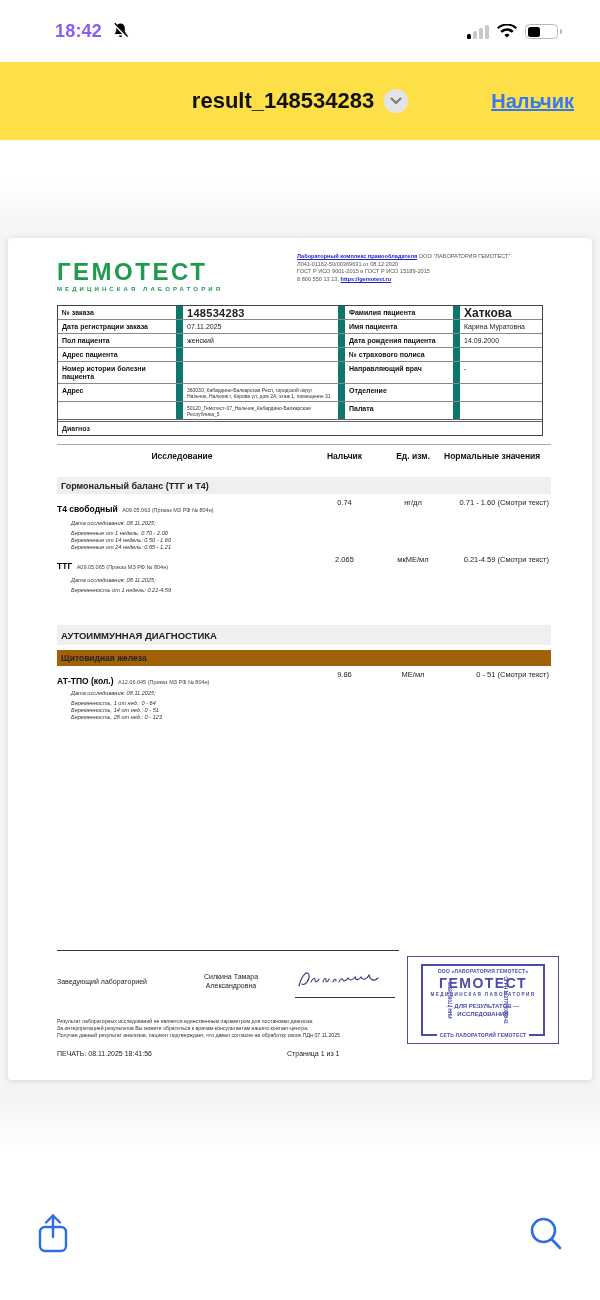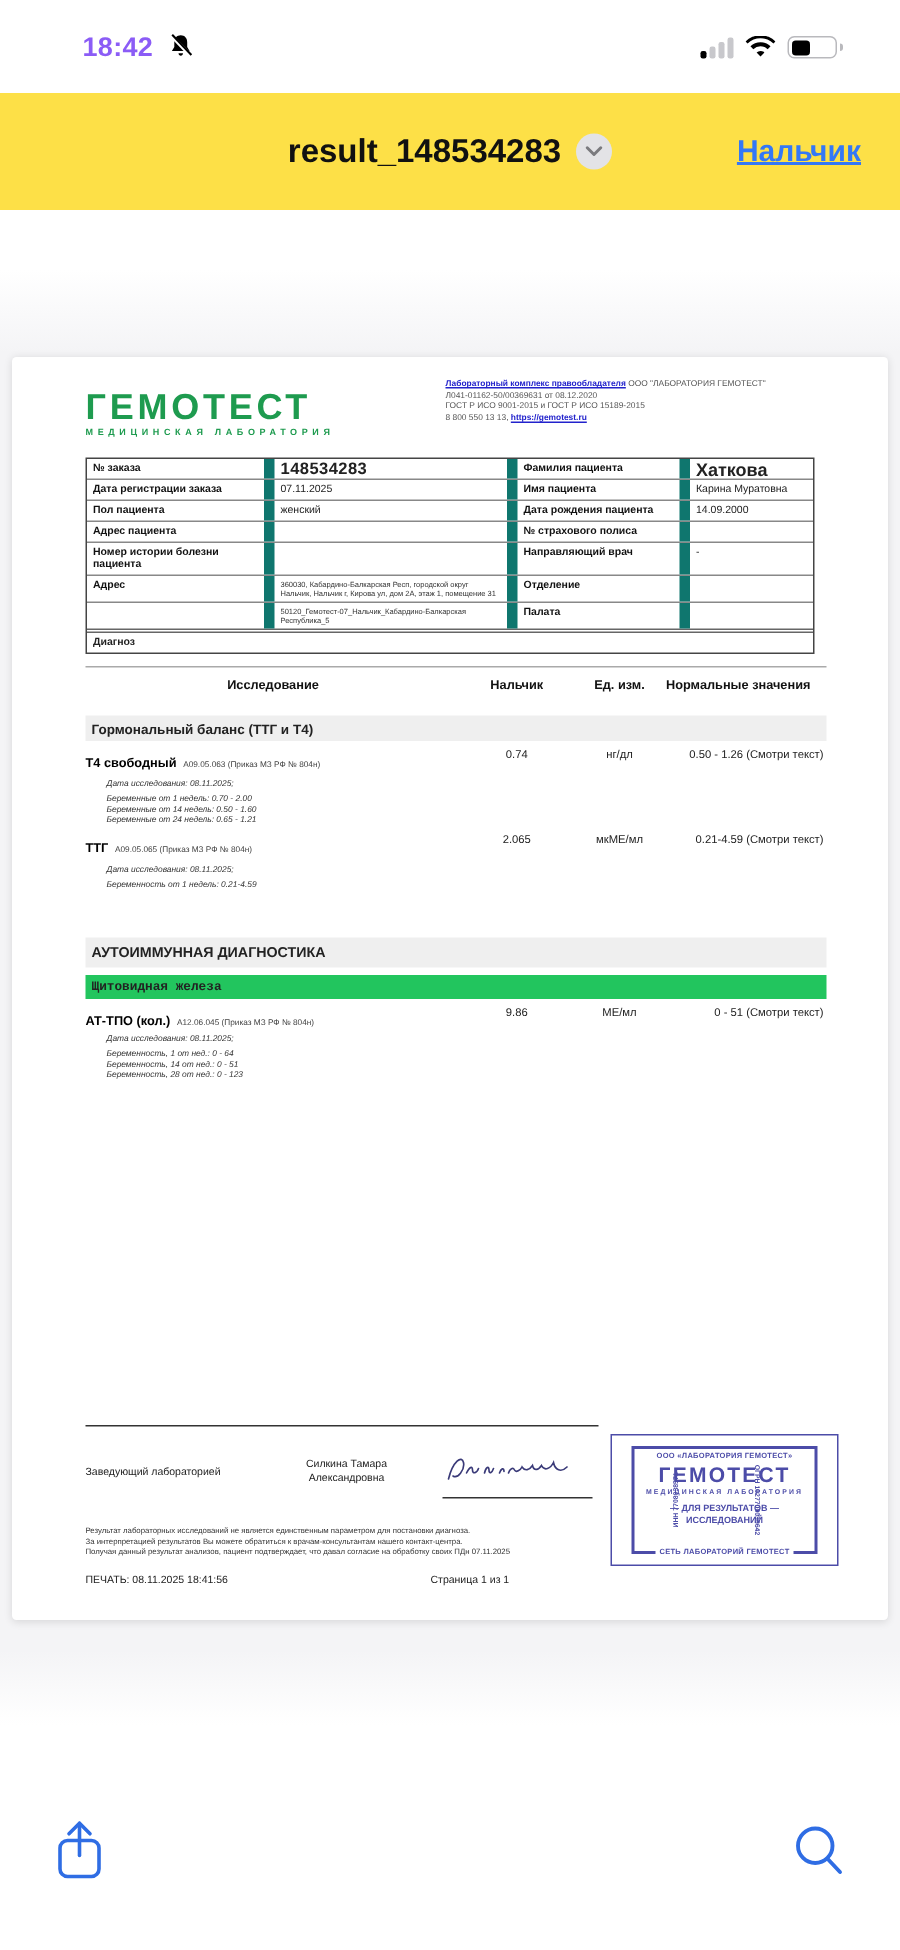--- a/index.html
+++ b/index.html
@@ -54,21 +54,21 @@
   .pv-big { font-size:11px; font-weight:700; letter-spacing:.3px; }
   .pv-name { font-size:12px; font-weight:700; }
   .pv-tiny { font-size:5px; line-height:6px; color:#333; }
   .diag-row { padding:3px 4px; font-weight:700; font-size:7px; }
 
   
   .rhead { display:grid; grid-template-columns:1fr 75px 62px 107px; margin-top:8px; border-top:1px solid #aaa; padding:6px 0 12px; font-size:8.5px; font-weight:700; color:#111; }
   .rhead .c1 { text-align:center; } .rhead .c2,.rhead .c3 { text-align:center; } .rhead .c4 { line-height:10px; }
   .section-band { background:#efefef; font-weight:700; font-size:9px; padding:3.5px 4px; margin-top:4px; }
   .section-caps { font-size:9.5px; padding:4.5px 4px; margin-top:31px; }
-  .sub-band { background:#22c55e; font-weight:700; font-size:8.5px; padding:3px 4px; margin-top:5px;font-family:Liberation Mono, monospace; }
+  .sub-band { background:#a16207; font-weight:700; font-size:8.5px; padding:3px 4px; margin-top:5px; }
   .test-row { display:grid; grid-template-columns:1fr 75px 62px 107px; margin-top:4px; }
   .t-name { font-size:8.5px; font-weight:700; color:#000; }
   .t-code { font-size:5.5px; font-weight:400; color:#444; }
   .t-val,.t-unit { font-size:7.5px; text-align:center; }
   .t-norm { font-size:7.5px; text-align:right; line-height:9px; padding-right:2px; }
   .t-date { font-size:5.6px; font-style:italic; color:#333; margin:4px 0 0 14px; }
   .t-notes { font-size:5.6px; font-style:italic; color:#333; margin:4px 0 0 14px; line-height:7px; }
 
   
   .sig-rule { position:absolute; left:49px; top:712px; width:342px; border-top:1.5px solid #333; }
@@ -214,21 +214,21 @@
         <div class="c3">Ед. изм.</div>
         <div class="c4">Нормальные значения</div>
       </div>
 
       <div class="section-band">Гормональный баланс (ТТГ и Т4)</div>
 
       <div class="test-row">
         <div><span class="t-name">Т4 свободный</span>&nbsp;<span class="t-code">A09.05.063 (Приказ МЗ РФ № 804н)</span></div>
         <div class="t-val">0.74</div>
         <div class="t-unit">нг/дл</div>
-        <div class="t-norm">0.50 - 1.26 (Смотри текст)</div>
+        <div class="t-norm">0.71 - 1.60 (Смотри текст)</div>
       </div>
       <div class="t-date">Дата исследования: 08.11.2025;</div>
       <div class="t-notes">
         <div>Беременные от 1 недель: 0.70 - 2.00</div>
         <div>Беременные от 14 недель: 0.50 - 1.60</div>
         <div>Беременные от 24 недель: 0.65 - 1.21</div>
       </div>
 
       <div class="test-row">
         <div><span class="t-name">ТТГ</span>&nbsp;<span class="t-code">A09.05.065 (Приказ МЗ РФ № 804н)</span></div>

